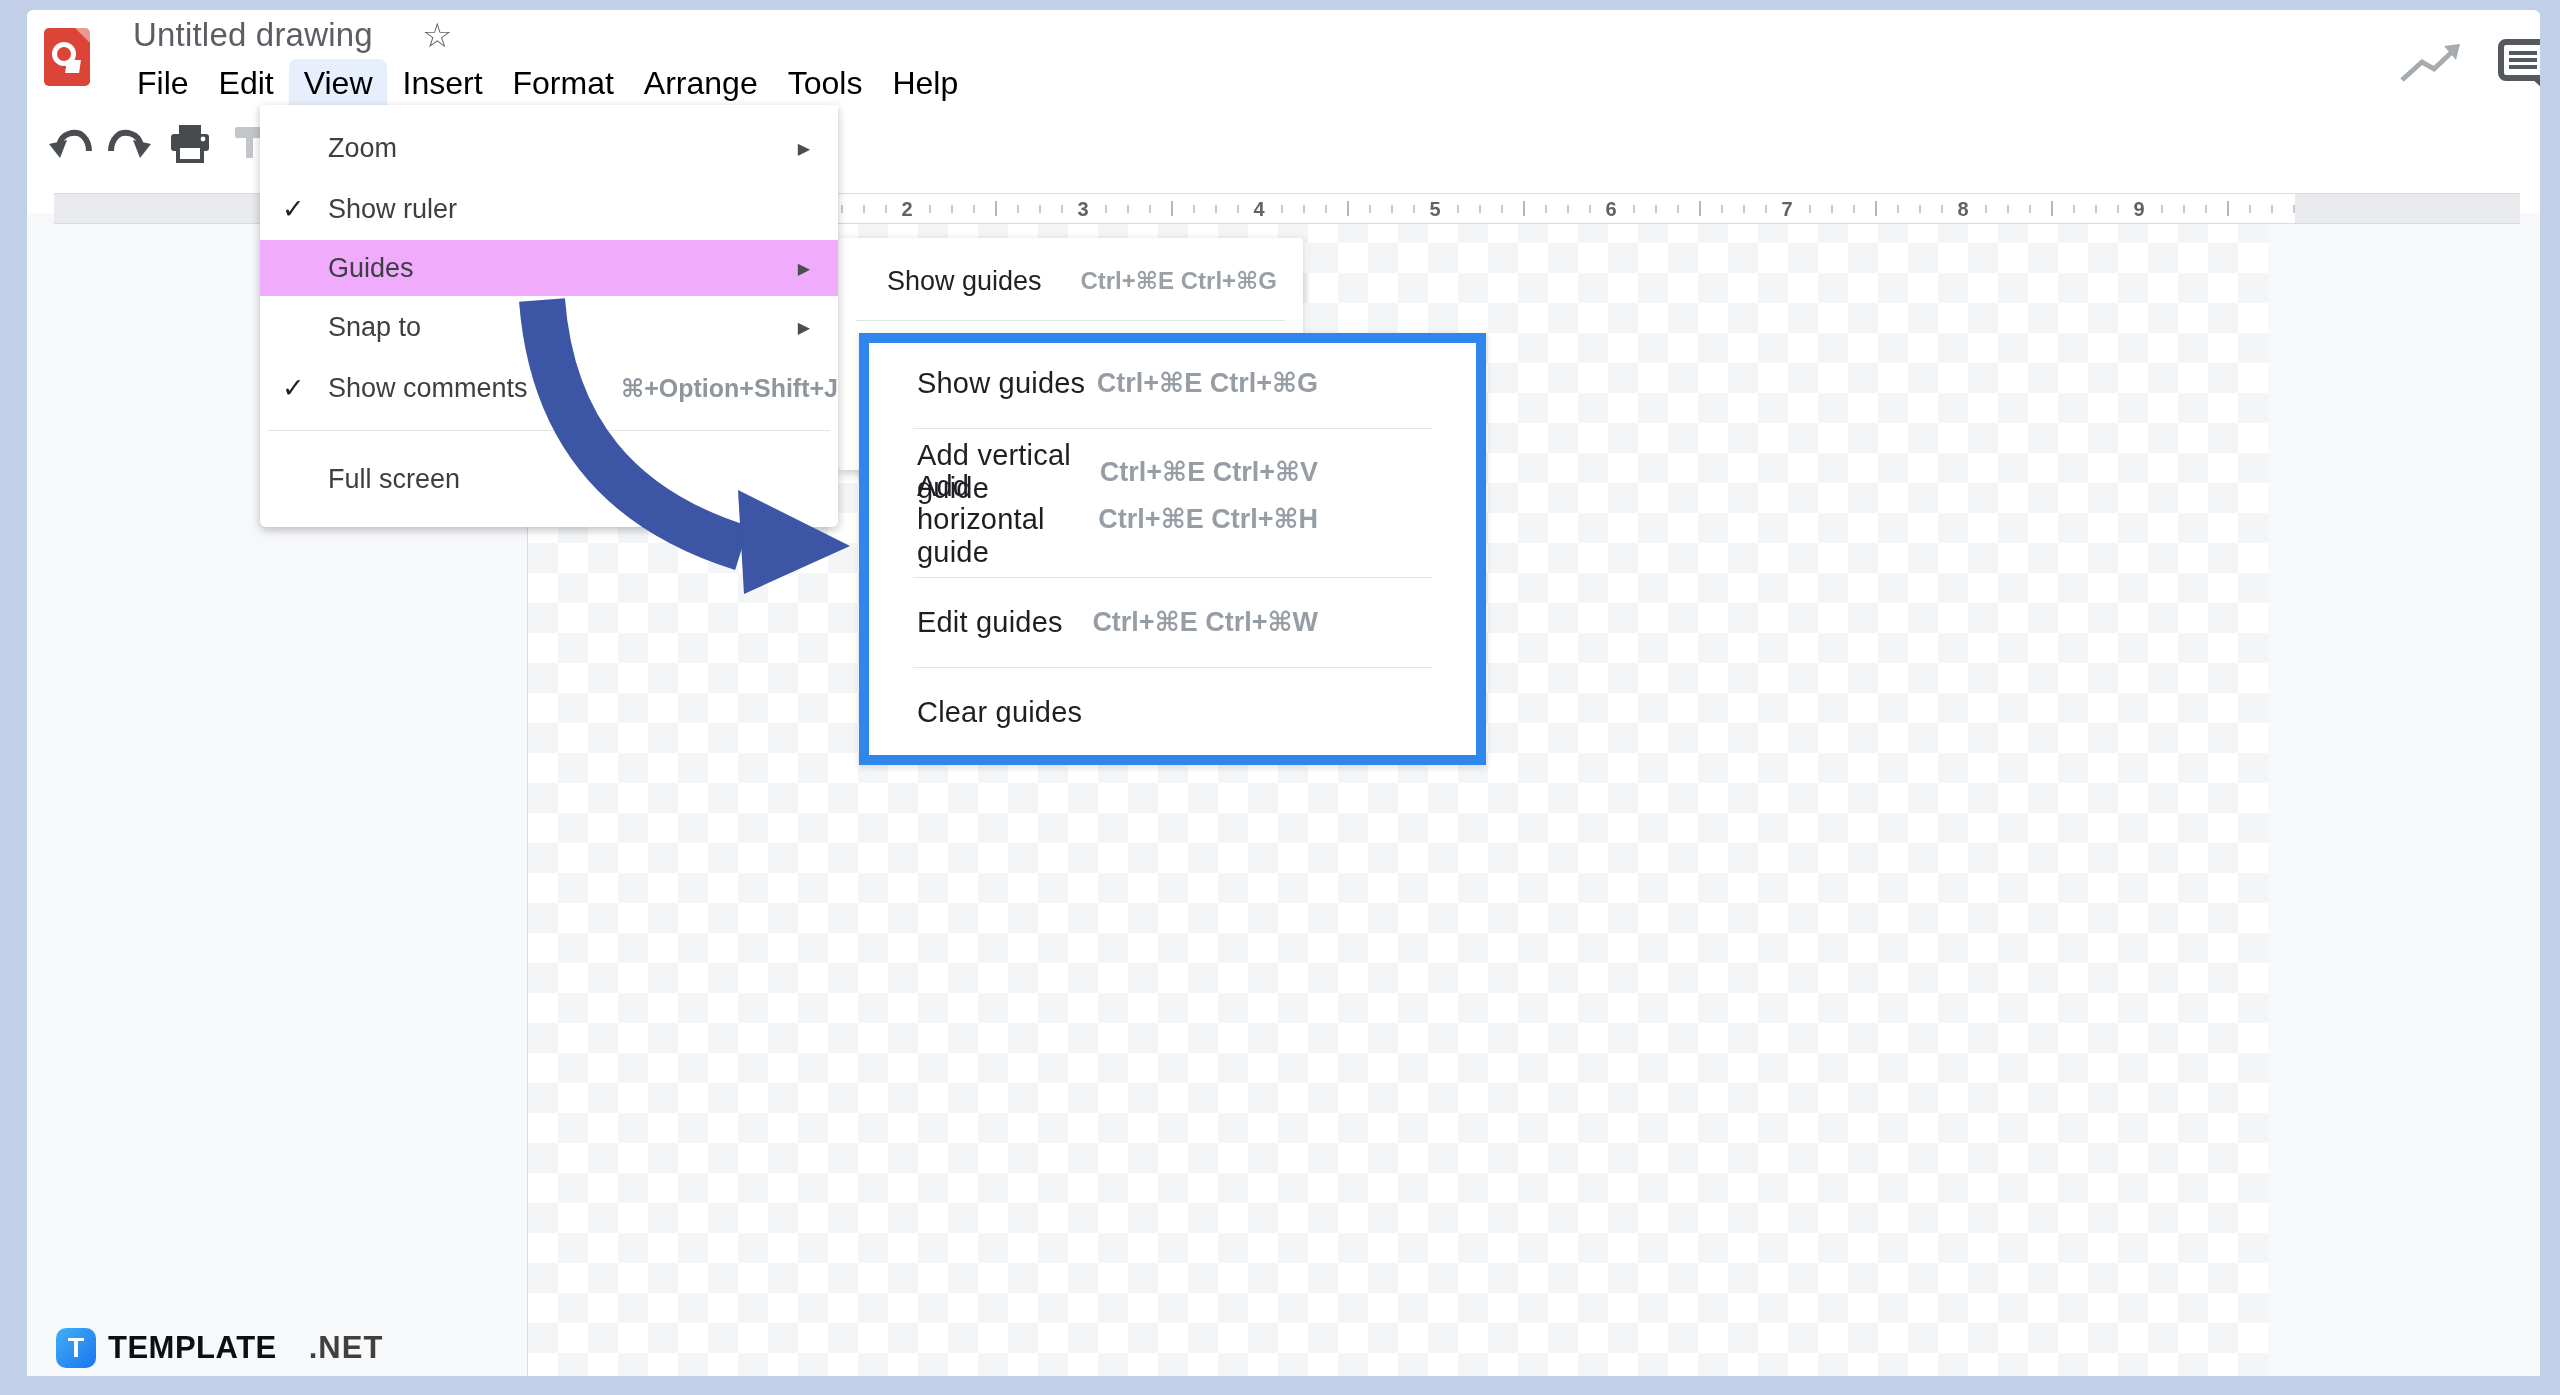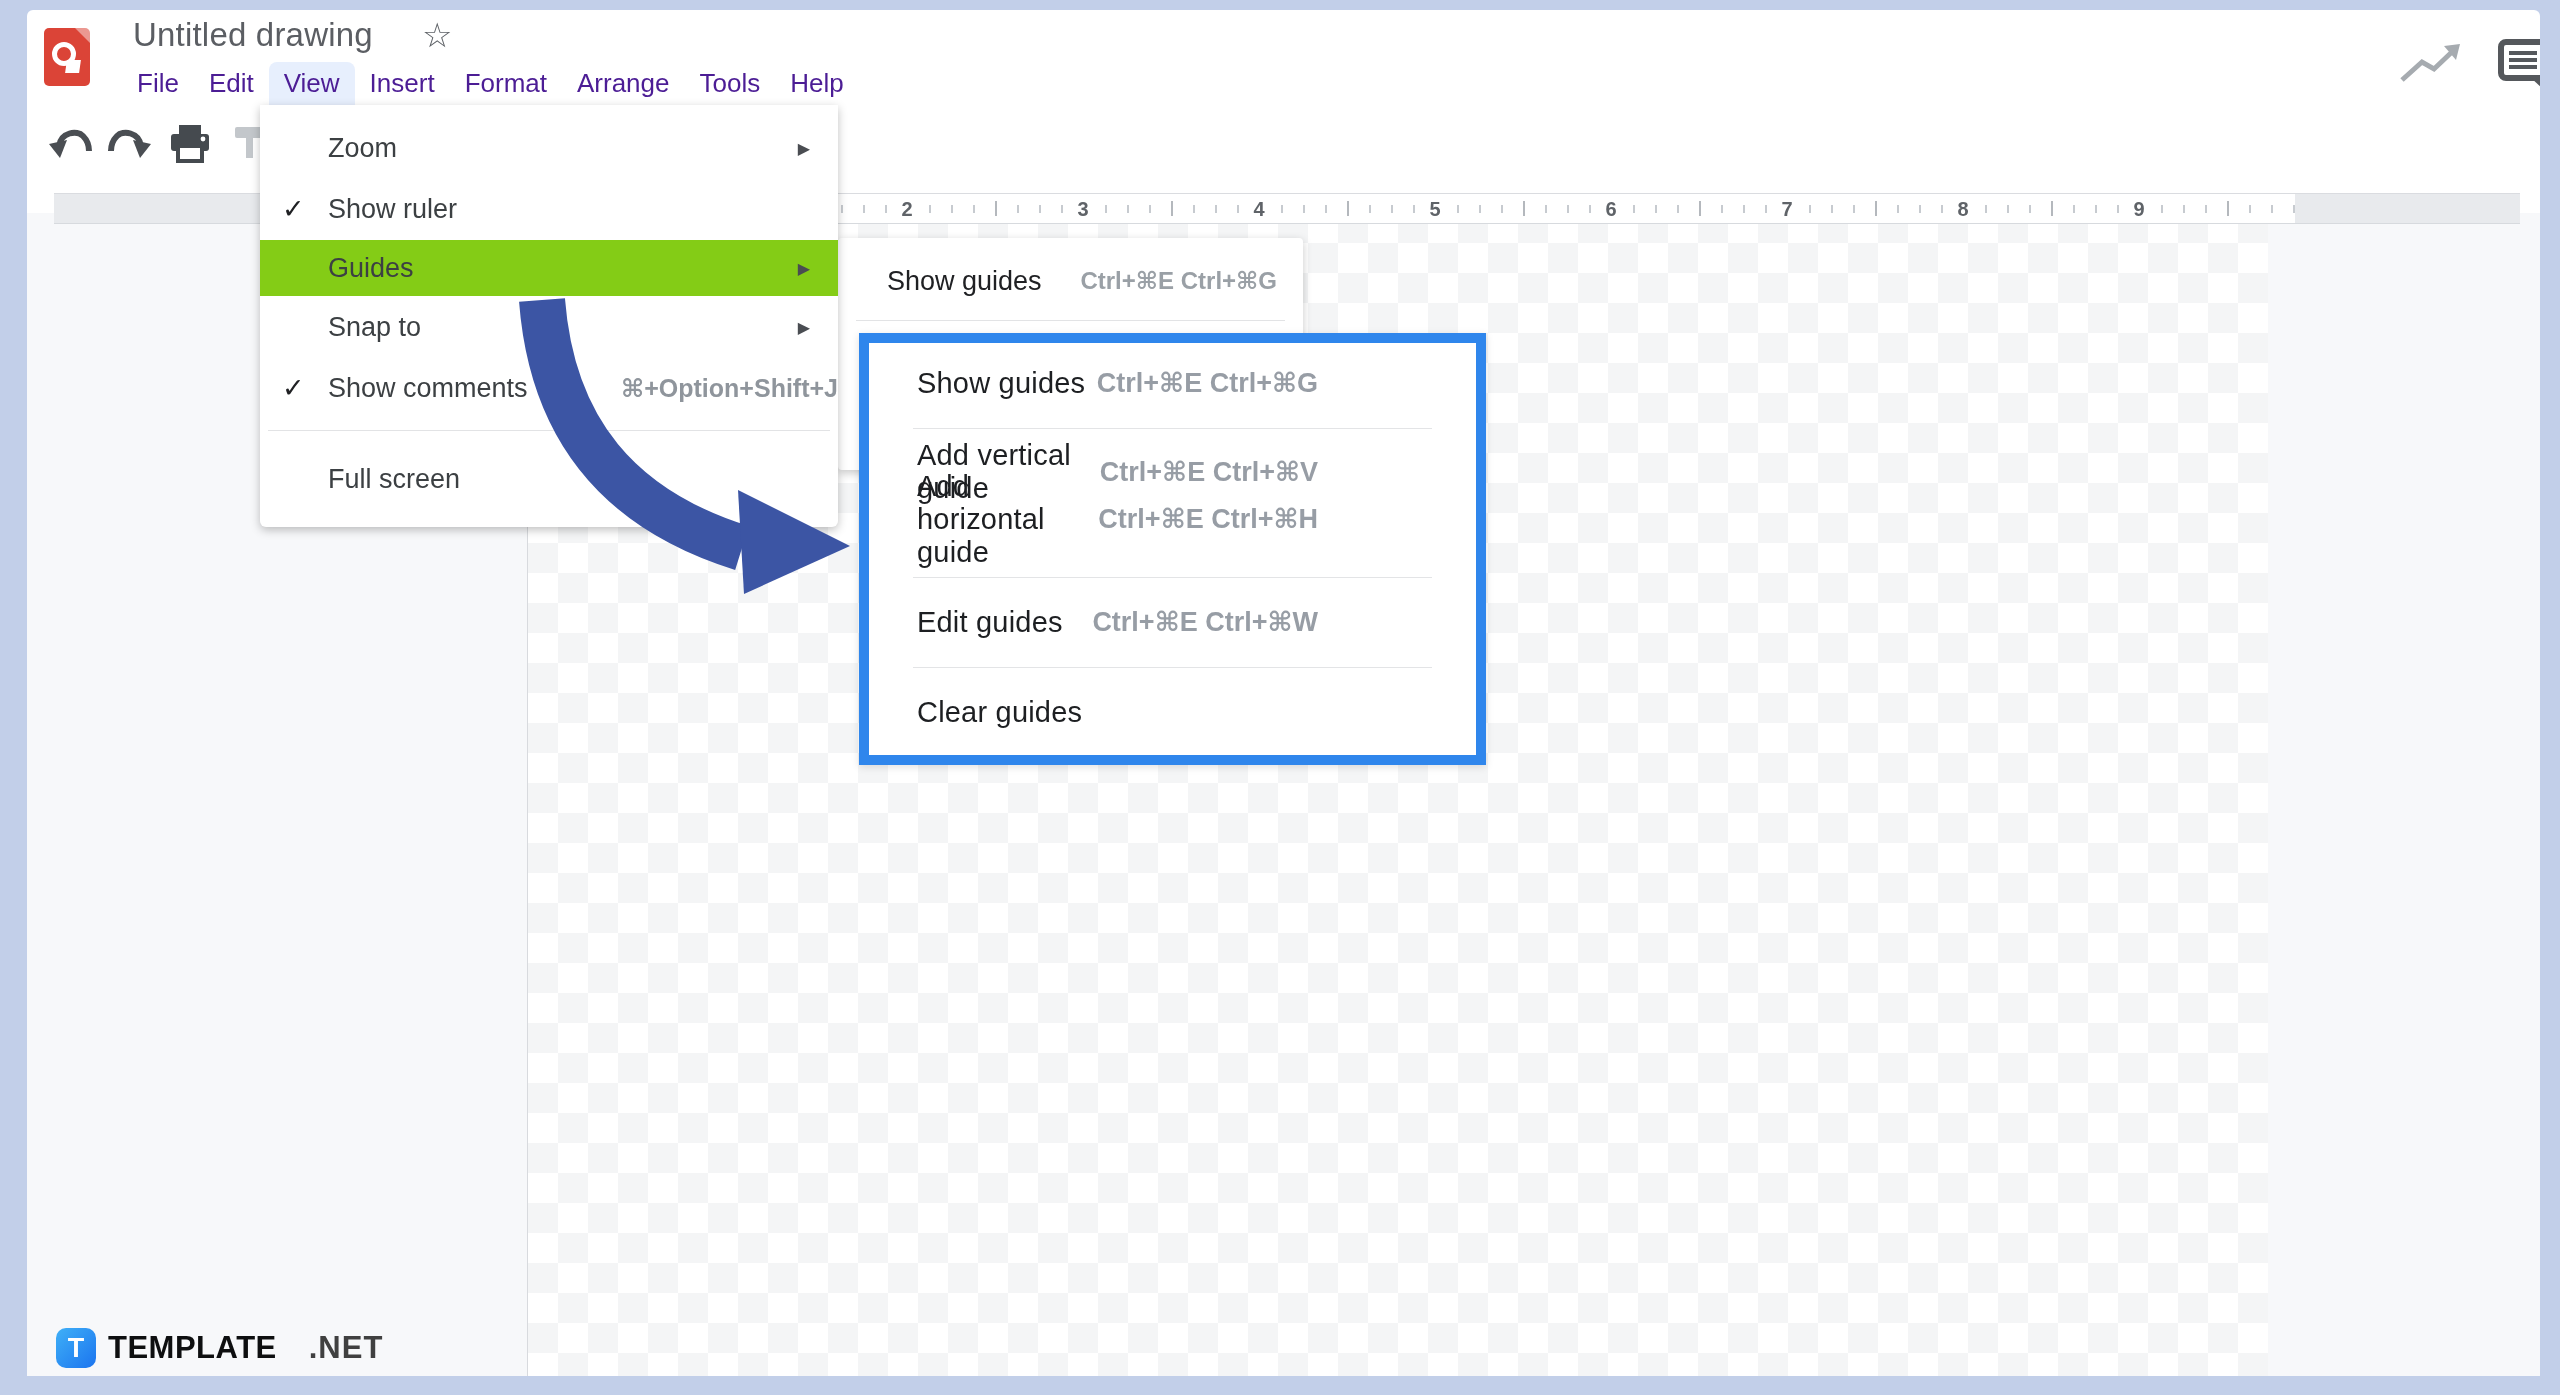--- a/index.html
+++ b/index.html
@@ -13,21 +13,21 @@
   
   .app-frame{left:27px;top:10px;right:20px;bottom:19px;background:#ffffff;border-radius:6px;overflow:hidden;}
   
   .doc-icon{left:17px;top:18px;width:46px;height:58px;background:#db4437;border-radius:5px;}
   .doc-icon .fold2{position:absolute;right:0;top:0;width:0;height:0;border-top:15px solid rgba(255,255,255,.45);border-left:15px solid transparent;}
   .doc-icon .ring{position:absolute;left:8px;top:14px;width:14px;height:14px;border:5px solid #fff;border-radius:50%;}
   .doc-icon .sq{position:absolute;left:22px;top:32px;width:14px;height:13px;background:#fff;transform:skewX(-8deg);}
   .doc-title{left:106px;top:6px;font-size:33px;color:#5b5e63;letter-spacing:.2px;}
   .star{left:395px;top:8px;font-size:34px;color:#5f6368;line-height:1;}
   .menubar{left:95px;top:52px;display:flex;align-items:center;height:42px;}
-  .menubar .mi{font-size:26px;color:#4c1d95;padding:6px 15px;border-radius:8px 8px 0 0;}
+  .menubar .mi{font-size:32px;color:#000000;padding:6px 15px;border-radius:8px 8px 0 0;}
   .menubar .mi.active{background:#e7effd;}
   
   .hdr-ic{color:#9aa0a6;}
   
   .toolbar{left:20px;top:106px;display:flex;align-items:center;gap:14px;height:56px;}
   .tb{width:46px;height:40px;display:flex;align-items:center;justify-content:center;}
   
   .ruler-strip{left:27px;right:20px;top:183px;height:29px;background:#e8eaed;border-top:1px solid #dadce0;border-bottom:1px solid #d7dade;z-index:5;}
   .ruler-track{position:absolute;left:500px;width:1741px;top:0;bottom:0;background-color:#fff;
     background-image:
@@ -40,21 +40,21 @@
   
   .side-left{left:27px;top:213px;width:500px;bottom:19px;background:#f7f8fa;}
   .side-right{left:2268px;right:20px;top:213px;bottom:19px;background:#f7f8fa;}
   .canvas{left:527px;top:213px;width:1741px;bottom:19px;background-color:#fff;
     background-image:conic-gradient(#f4f5f6 25%,#ffffff 25% 50%,#f4f5f6 50% 75%,#ffffff 75%);
     background-size:60px 60px;border-left:1px solid #d8dade;border-right:1px solid #d8dade;}
   
   .dropdown{left:260px;top:105px;width:578px;height:422px;background:#fff;z-index:30;
     box-shadow:0 3px 10px rgba(0,0,0,.25);border-radius:0 0 6px 6px;}
   .vm-row{position:absolute;left:0;right:0;height:56px;display:flex;align-items:center;padding-left:22px;box-sizing:border-box;}
-  .vm-row.hl{background:#84cc16;}
+  .vm-row.hl{background:#f0abfc;}
   .vm-check{width:46px;font-size:27px;color:#202124;}
   .vm-label{font-size:27px;color:#3c4043;flex:1;}
   .vm-short{font-size:25px;font-weight:bold;color:#8f959c;white-space:nowrap;}
   .vm-arrow{font-size:16px;color:#4a4d52;margin-right:28px;}
   .vm-sep{position:absolute;left:8px;right:8px;height:1px;background:#e2e3e5;}
   
   .submenu{left:838px;top:238px;width:465px;height:232px;background:#fff;z-index:25;
     box-shadow:0 3px 10px rgba(0,0,0,.22);border-radius:4px;}
   .sm-row{position:absolute;left:0;right:0;top:14px;height:58px;display:flex;align-items:center;padding:0 26px 0 49px;box-sizing:border-box;}
   .sm-label{font-size:27px;color:#202124;flex:1;}

